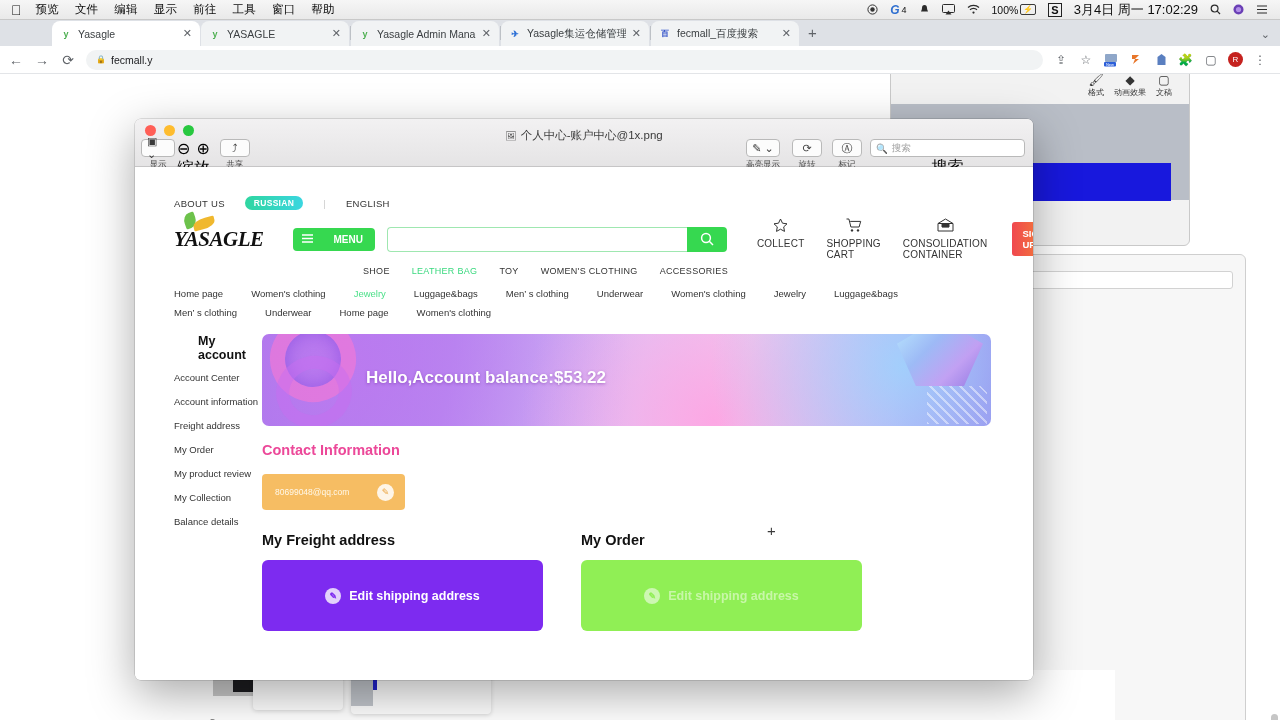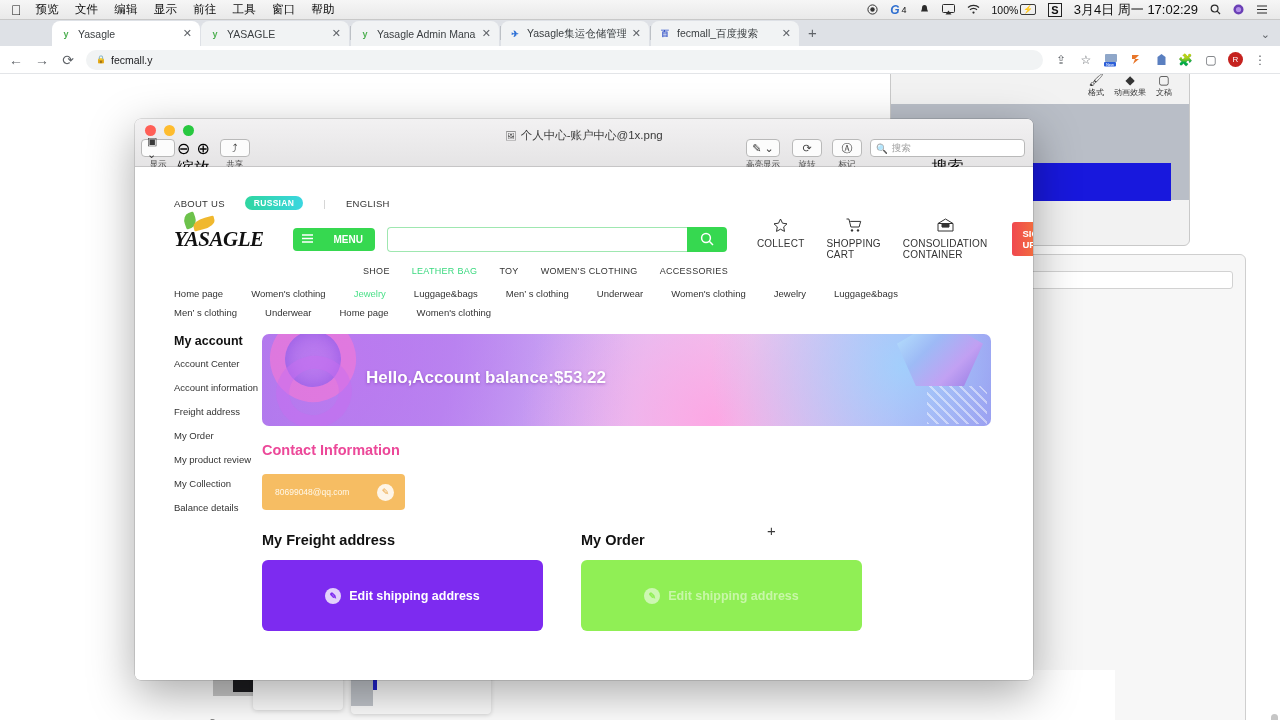--- a/index.html
+++ b/index.html
@@ -166,21 +166,21 @@
     color:#fff; font-weight:bold; font-size:9.5px; border-radius:3px; padding:6px 11px;
   }
   .subnav { display:flex; gap:22px; padding:6px 0 0 228px; font-size:9px; color:#333; letter-spacing:.3px;}
 
   .catnav { display:flex; gap:0; padding:12px 0 0 39px; font-size:9.5px; color:#333; flex-wrap:wrap; width:880px;}
   .catnav a { margin-right:28px; margin-bottom:8px; color:#333; text-decoration:none; white-space:nowrap;}
   .catnav a.hl { color:#4de08a; }
 
   .body-wrap { display:flex; padding-left:39px; padding-top:8px; }
   .sidebar { width:88px; flex:none; }
-  .side-title { font-size:12.5px; font-weight:bold; color:#111; margin-bottom:10px;}
+  .side-title { font-size:12.5px; font-weight:bold; color:#111; margin-bottom:10px;margin-left:24px;}
   .side-item { font-size:9.5px; color:#333; margin-bottom:13px; white-space:nowrap;}
   .content { flex:1; padding-right:42px; }
 
   .banner {
     position:relative; height:92px; border-radius:7px; overflow:hidden;
     background:
       radial-gradient(circle at 88% 35%, rgba(150,220,255,.75) 0%, rgba(150,220,255,0) 30%),
       radial-gradient(circle at 62% 95%, rgba(255,160,225,.85) 0%, rgba(255,160,225,0) 42%),
       radial-gradient(circle at 10% 30%, rgba(190,120,240,.9) 0%, rgba(190,120,240,0) 45%),
       linear-gradient(100deg,#9b7ae8 0%, #b48ef0 26%, #e0c9f7 52%, #f0d4f2 66%, #c9a8f2 86%, #9d80ea 100%);

